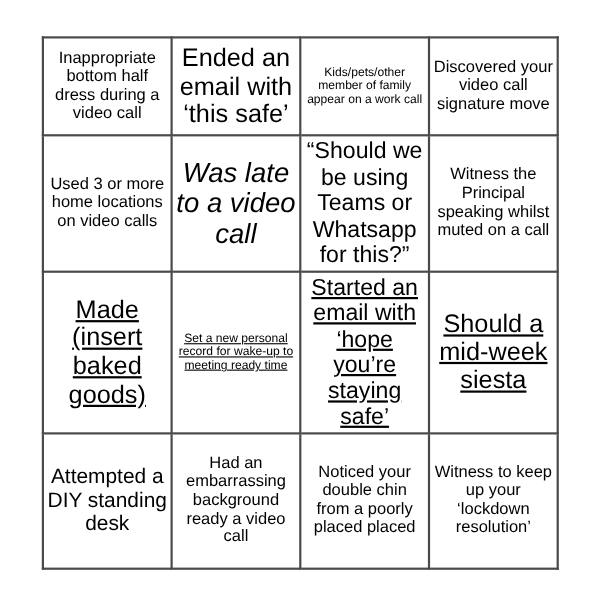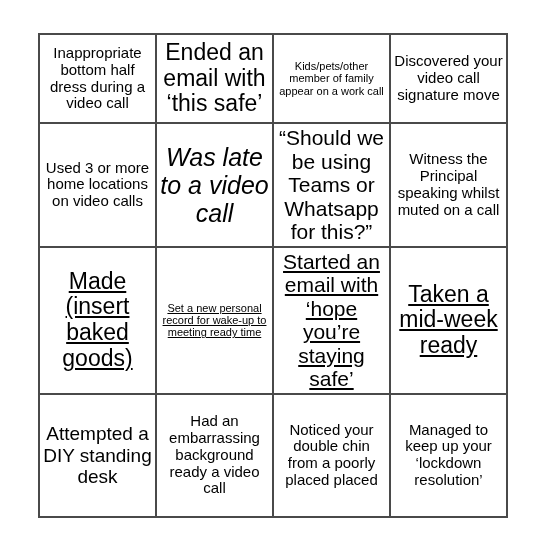--- a/index.html
+++ b/index.html
@@ -74,22 +74,22 @@
     <tr class="row-2">
       <td class="fs-sm">Used 3 or more home locations on video calls</td>
       <td class="fs-xxl">Was late to a video call</td>
       <td class="fs-md">“Should we be using Teams or Whatsapp for this?”</td>
       <td class="fs-sm">Witness the Principal speaking whilst muted on a call</td>
     </tr>
     <tr class="row-3">
       <td class="fs-xl">Made (insert baked goods)</td>
       <td class="fs-xs">Set a new personal record for wake-up to meeting ready time</td>
       <td class="fs-md">Started an email with ‘hope you’re staying safe’</td>
-      <td class="fs-xl">Taken a mid-week ready</td>
+      <td class="fs-xl">Should a mid-week siesta</td>
     </tr>
     <tr class="row-4">
       <td class="fs-lg">Attempted a DIY standing desk</td>
       <td class="fs-sm">Had an embarrassing background ready a video call</td>
       <td class="fs-sm">Noticed your double chin from a poorly placed placed</td>
-      <td class="fs-sm">Managed to keep up your ‘lockdown resolution’</td>
+      <td class="fs-sm">Witness to keep up your ‘lockdown resolution’</td>
     </tr>
   </tbody>
 </table>
 
 </body></html>

